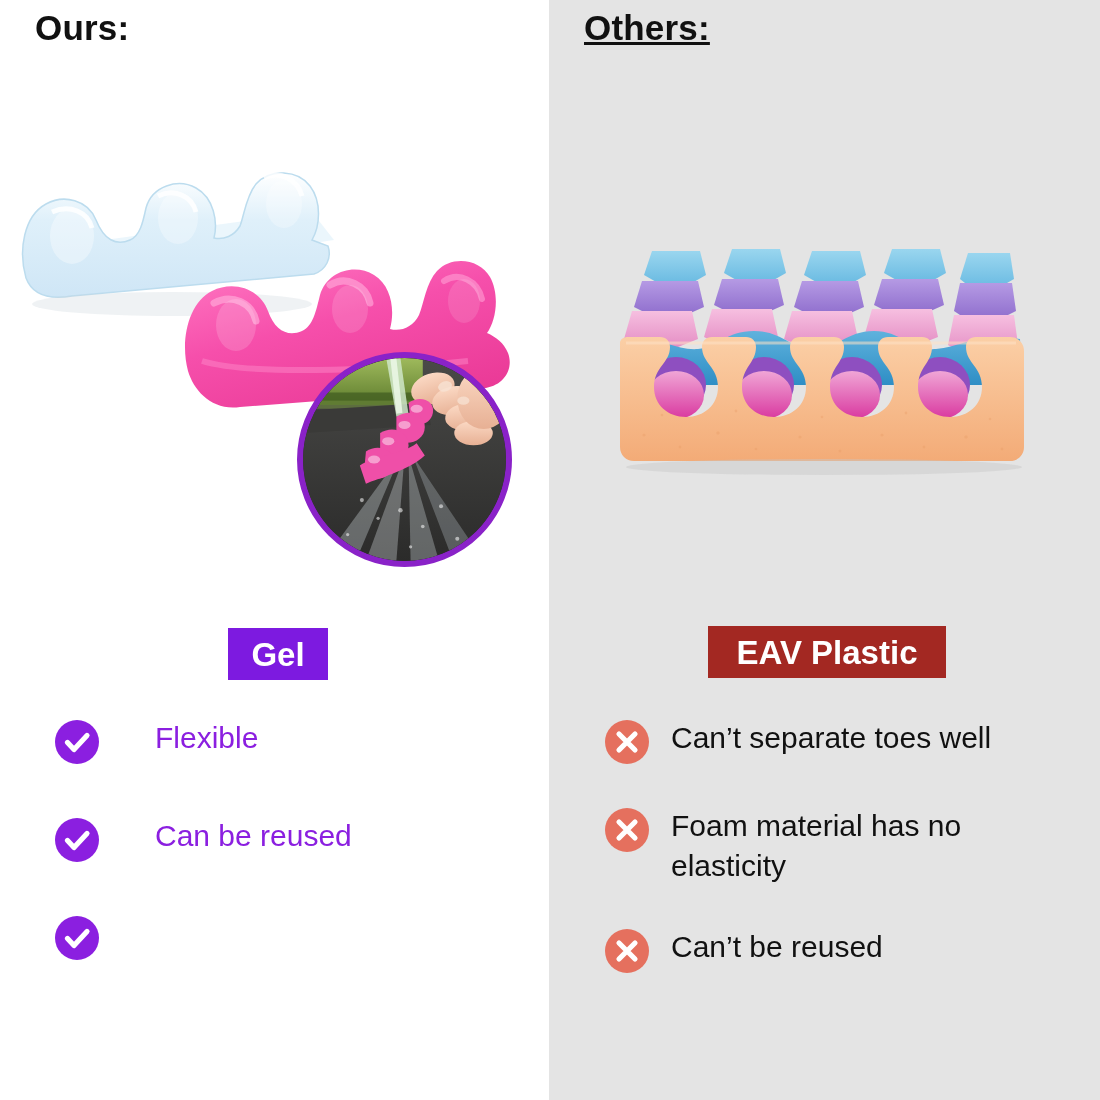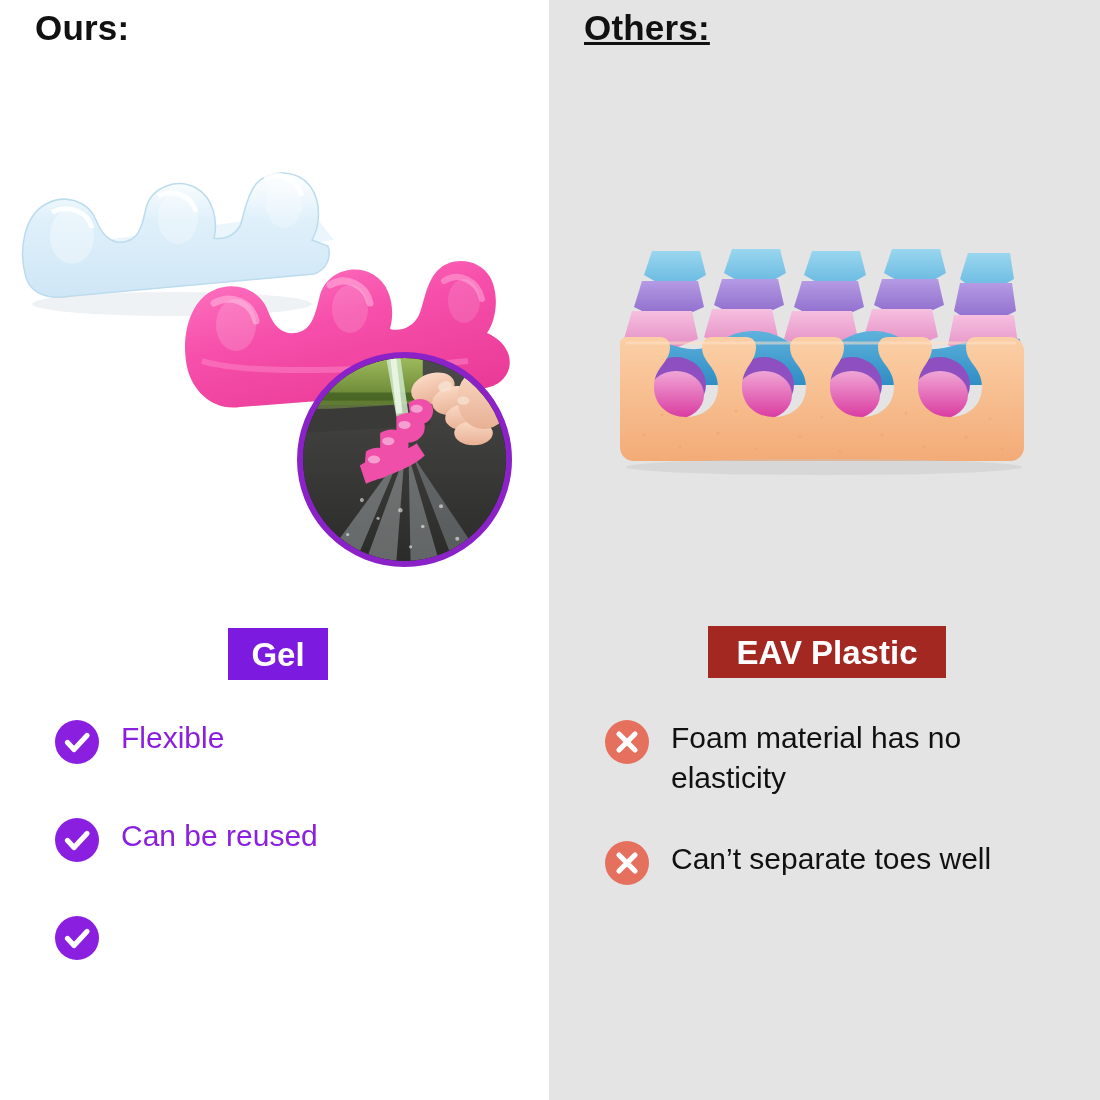--- a/index.html
+++ b/index.html
@@ -41,21 +41,21 @@
 
   .icon-badge{
     flex:0 0 auto;width:44px;height:44px;border-radius:50%;
     display:block;margin-right:22px;margin-top:2px;
   }
   .icon-check{background:#8b1fe0;}
   .icon-x{background:#e5705e;}
   .icon-badge svg{display:block;width:44px;height:44px;}
 
   .feat-text{font-size:30px;line-height:1.32;}
-  .text-pos{color:#8b1fe0;}
+  .text-pos{color:#8b1fe0;margin-left:34px;}
   .text-neg{color:#111111;}
 
   
   .art-left{position:absolute;left:0;top:80px;width:549px;height:520px;}
 
   .sep{position:absolute;}
   .sep svg{display:block;}
 
   .blue-sep{left:12px;top:20px;}
   .pink-sep{left:178px;top:95px;}
@@ -408,27 +408,35 @@
   </div>
 
   <div class="feat-list list-right">
 
     <div class="feat">
       <span class="icon-badge icon-x">
         <svg viewBox="0 0 44 44" xmlns="http://www.w3.org/2000/svg">
           <path d="M14 14 L30 30 M30 14 L14 30" fill="none" stroke="#ffffff" stroke-width="5.2" stroke-linecap="round"></path>
         </svg>
       </span>
+      <span class="feat-text text-neg">Can’t separate toes well</span>
+    </div>
+
+    <div class="feat">
+      <span class="icon-badge icon-x">
+        <svg viewBox="0 0 44 44" xmlns="http://www.w3.org/2000/svg">
+          <path d="M14 14 L30 30 M30 14 L14 30" fill="none" stroke="#ffffff" stroke-width="5.2" stroke-linecap="round"></path>
+        </svg>
+      </span>
       <span class="feat-text text-neg">Foam material has no elasticity</span>
     </div>
 
     <div class="feat">
       <span class="icon-badge icon-x">
         <svg viewBox="0 0 44 44" xmlns="http://www.w3.org/2000/svg">
           <path d="M14 14 L30 30 M30 14 L14 30" fill="none" stroke="#ffffff" stroke-width="5.2" stroke-linecap="round"></path>
         </svg>
       </span>
-      <span class="feat-text text-neg">Can’t separate toes well</span>
-    </div>
-
+      <span class="feat-text text-neg">Can’t be reused</span>
+    </div>
   </div>
 
 </div>
 
 </body></html>

